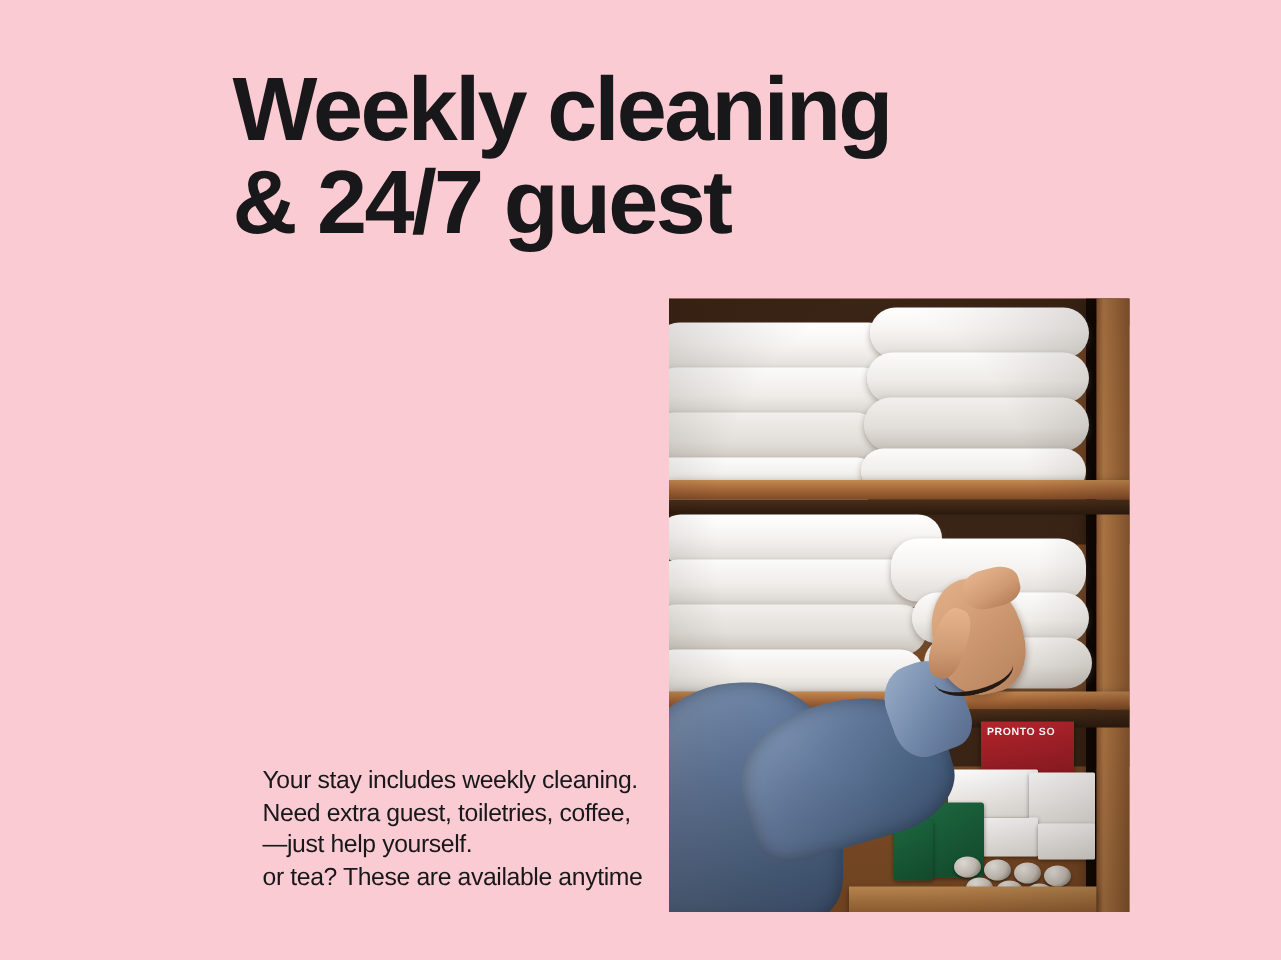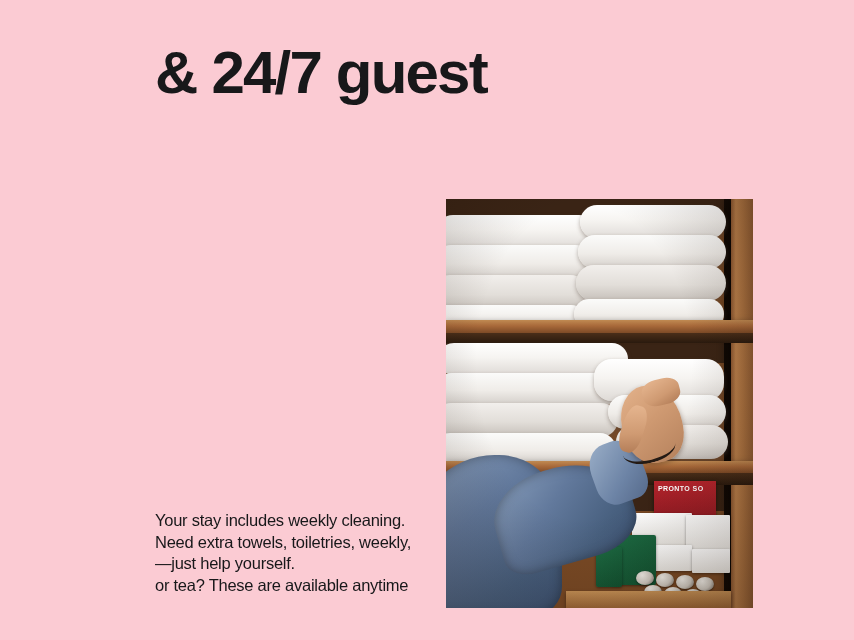--- a/index.html
+++ b/index.html
@@ -41,21 +41,21 @@
     position:absolute;
     left:155px;
     top:510px;
     width:290px;
     font-size:16.5px;
     line-height:21.5px;
     letter-spacing:-0.25px;
     color:#18181a;
     font-weight:normal;
   }
-  #bodycopy .bc-line { display:block; white-space:nowrap; }
+  #bodycopy .bc-line { display:block; white-space:nowrap;margin-left:20px; }
 
   
   #photo {
     position:absolute;
     left:446px;
     top:199px;
     width:307px;
     height:409px;
     overflow:hidden;
     background:#7a4a25;
@@ -182,26 +182,27 @@
     background:radial-gradient(ellipse at 45% 40%, rgba(0,0,0,0) 45%, rgba(25,12,4,.28) 100%);
     pointer-events:none;
   }
 </style>
 </head>
 <body>
 
 <div id="card">
 
   <h1 id="headline">
+    <span class="hl-line">Weekly cleaning</span>
     <span class="hl-line">&amp; 24/7 guest</span>
   </h1>
 
   <p id="bodycopy">
     <span class="bc-line">Your stay includes weekly cleaning.</span>
-    <span class="bc-line">Need extra towels, toiletries, weekly,</span>
+    <span class="bc-line">Need extra guest, toiletries, coffee,</span>
     <span class="bc-line">—just help yourself.</span>
     <span class="bc-line">or tea? These are available anytime</span>
   </p>
 
   <figure id="photo">
     <div id="photo-scene">
 
       <div class="back-panel" style="top:0;height:18px;"></div>
       <div class="back-panel" style="top:138px;height:26px;"></div>
       <div class="back-panel" style="top:272px;height:40px;"></div>

